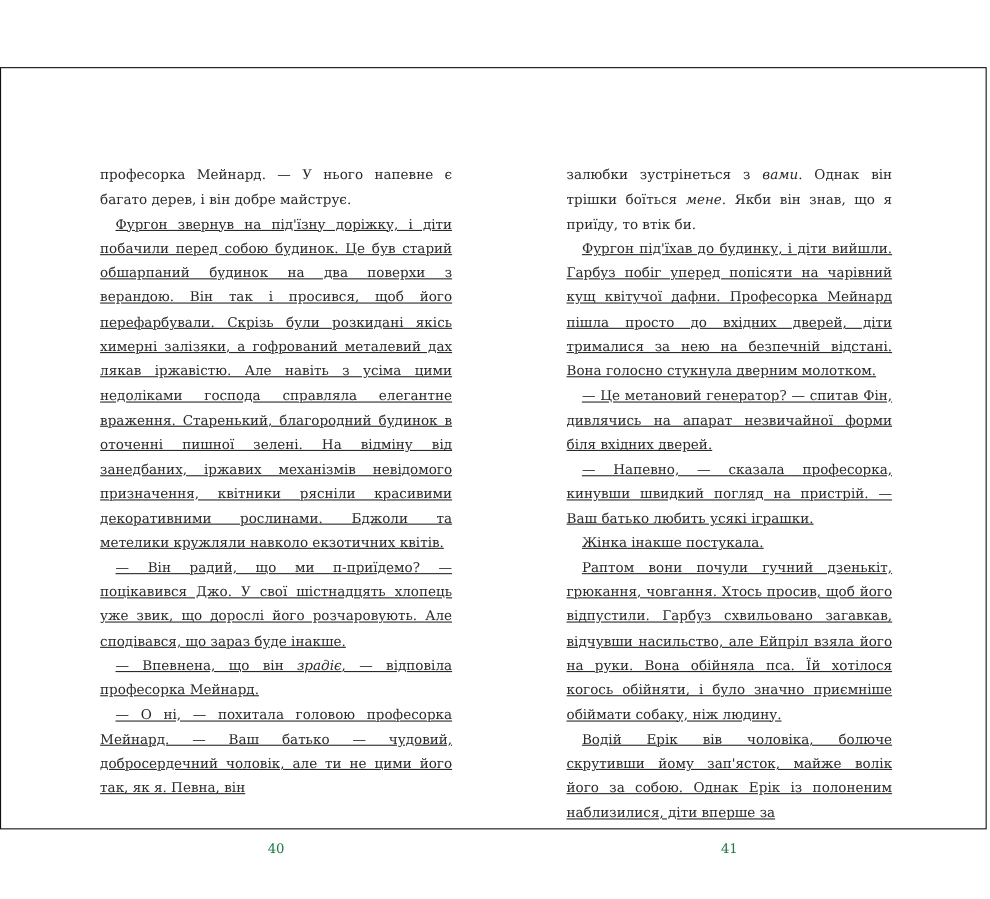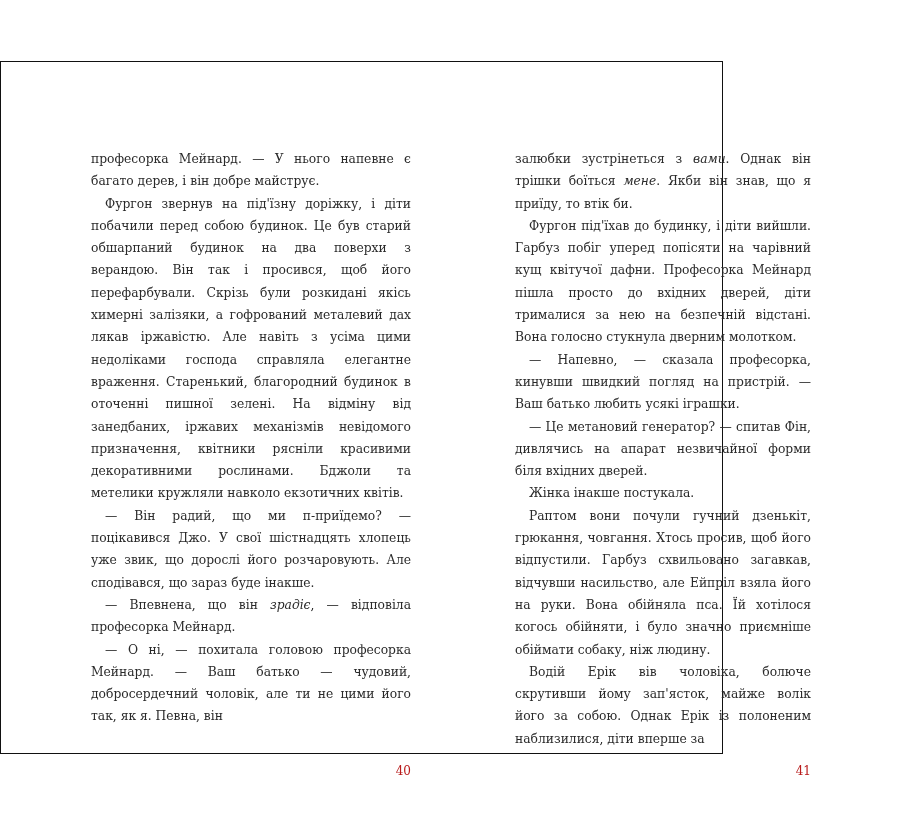--- a/index.html
+++ b/index.html
@@ -1,34 +1,34 @@
 <!DOCTYPE html>
 <html><head>
 <meta charset="utf-8">
 <style>
   html, body { margin:0; padding:0; background:#ffffff; }
   body { width:900px; height:817px; position:relative; overflow:hidden; }
   .frame {
-    position:absolute; left:0; top:61px; width:723px; height:693px;
+    position:absolute; left:0; top:61px; width:897px; height:693px;
     border:1.5px solid #111; box-sizing:border-box; background:#fff;padding-left:28px;
   }
   .page {
     position:absolute; top:86px; width:320px;
     font-family:"DejaVu Serif", "Liberation Serif", serif;
     font-size:12.3px; line-height:22.3px; color:#2a2a2a;
     text-align:justify;
   }
   .page.left { left:90px; }
   .page.right { left:514px; width:296px; }
   .page p { margin:0; text-indent:0; }
-  .page p.indent { text-indent:14px; }
+  .page p.indent { text-indent:14px;text-decoration:underline; }
   .page em { font-style:italic; }
   .pagenum {
-    position:absolute; top:612px; width:100%; text-align:right;
-    font-size:12px; color:#b91c1c;
+    position:absolute; top:612px; width:100%; text-align:center;
+    font-size:12px; color:#15803d;
   }
   .page.left .pagenum { left:0; }
   .page.right .pagenum { left:0; }
 </style>
 </head>
 <body>
 
 <div class="frame">
 
   <div class="page left">
@@ -36,21 +36,21 @@
     <p class="indent">Фургон звернув на під'їзну доріжку, і діти побачили перед собою будинок. Це був старий обшарпаний будинок на два поверхи з верандою. Він так і просився, щоб його перефарбували. Скрізь були розкидані якісь химерні залізяки, а гофрований металевий дах лякав іржавістю. Але навіть з усіма цими недоліками господа справляла елегантне враження. Старенький, благородний будинок в оточенні пишної зелені. На відміну від занедбаних, іржавих механізмів невідомого призначення, квітники рясніли красивими декоративними рослинами. Бджоли та метелики кружляли навколо екзотичних квітів.</p>
     <p class="indent">— Він радий, що ми п-приїдемо? — поцікавився Джо. У свої шістнадцять хлопець уже звик, що дорослі його розчаровують. Але сподівався, що зараз буде інакше.</p>
     <p class="indent"><span>— Впевнена, що він </span><em>зрадіє</em><span>, — відповіла професорка Мейнард.</span></p>
     <p class="indent">— О ні, — похитала головою професорка Мейнард. — Ваш батько — чудовий, добросердечний чоловік, але ти не цими його так, як я. Певна, він</p>
     <div class="pagenum">40</div>
   </div>
 
   <div class="page right">
     <p><span>залюбки зустрінеться з </span><em>вами</em><span>. Однак він трішки боїться </span><em>мене</em><span>. Якби він знав, що я приїду, то втік би.</span></p>
     <p class="indent">Фургон під'їхав до будинку, і діти вийшли. Гарбуз побіг уперед попісяти на чарівний кущ квітучої дафни. Професорка Мейнард пішла просто до вхідних дверей, діти трималися за нею на безпечній відстані. Вона голосно стукнула дверним молотком.</p>
+    <p class="indent">— Це метановий генератор? — спитав Фін, дивлячись на апарат незвичайної форми біля вхідних дверей.</p>
     <p class="indent">— Напевно, — сказала професорка, кинувши швидкий погляд на пристрій. — Ваш батько любить усякі іграшки.</p>
-    <p class="indent">— Це метановий генератор? — спитав Фін, дивлячись на апарат незвичайної форми біля вхідних дверей.</p>
     <p class="indent">Жінка інакше постукала.</p>
     <p class="indent">Раптом вони почули гучний дзенькіт, грюкання, човгання. Хтось просив, щоб його відпустили. Гарбуз схвильовано загавкав, відчувши насильство, але Ейпріл взяла його на руки. Вона обійняла пса. Їй хотілося когось обійняти, і було значно приємніше обіймати собаку, ніж людину.</p>
     <p class="indent">Водій Ерік вів чоловіка, болюче скрутивши йому зап'ясток, майже волік його за собою. Однак Ерік із полоненим наблизилися, діти вперше за</p>
     <div class="pagenum">41</div>
   </div>
 
 </div>
 
 </body></html>

